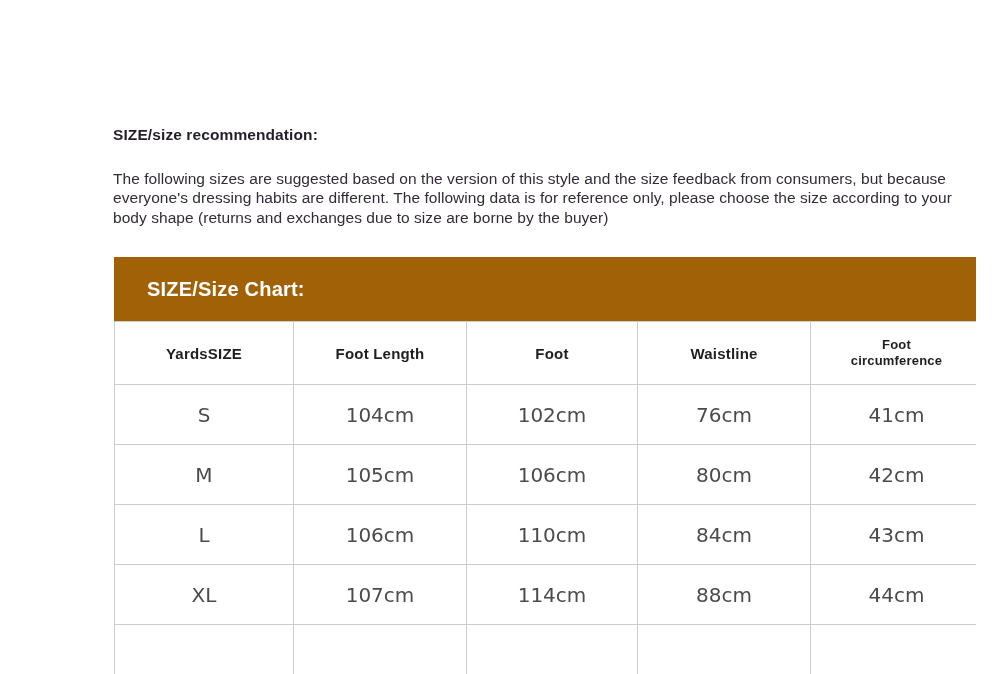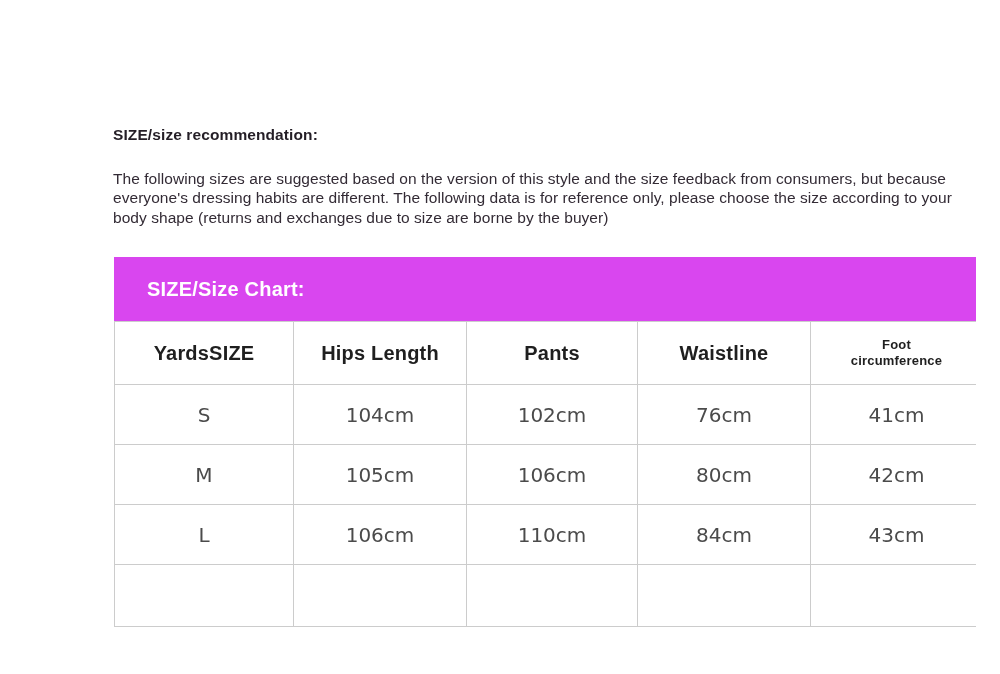--- a/index.html
+++ b/index.html
@@ -33,21 +33,21 @@
     line-height: 19.4px;
     color: #332b35;
     letter-spacing: 0.05px;
   }
   .banner {
     position: absolute;
     left: 66px;
     top: 209px;
     width: 867px;
     height: 64px;
-    background: #d946ef;
+    background: #a16207;
     display: flex;
     align-items: center;
     padding-left: 21px;
   }
   .banner-title {
     color: #ffffff;
     font-size: 20px;
     font-weight: bold;
     letter-spacing: 0.2px;
   }
@@ -61,21 +61,21 @@
   }
   .size-table th,
   .size-table td {
     border: 1px solid #cccccc;
     text-align: center;
     vertical-align: middle;
     overflow: hidden;
   }
   .size-table th {
     height: 63px;
-    font-size: 20px;
+    font-size: 15px;
     font-weight: bold;
     color: #1f1f1f;
     letter-spacing: 0.2px;
   }
   .size-table th.small-head {
     font-size: 13px;
   }
   .size-table th.small-head .wrap {
     display: inline-block;
     width: 96px;
@@ -110,22 +110,22 @@
     <colgroup>
       <col style="width:179px">
       <col style="width:173px">
       <col style="width:171px">
       <col style="width:173px">
       <col style="width:172px">
     </colgroup>
     <thead>
       <tr>
         <th>YardsSIZE</th>
-        <th>Hips Length</th>
-        <th>Pants</th>
+        <th>Foot Length</th>
+        <th>Foot</th>
         <th>Waistline</th>
         <th class="small-head">
           <span class="wrap">Foot circumference</span>
         </th>
       </tr>
     </thead>
     <tbody>
       <tr>
         <td>S</td>
         <td>104cm</td>
@@ -140,20 +140,27 @@
         <td>80cm</td>
         <td>42cm</td>
       </tr>
       <tr>
         <td>L</td>
         <td>106cm</td>
         <td>110cm</td>
         <td>84cm</td>
         <td>43cm</td>
       </tr>
+      <tr>
+        <td>XL</td>
+        <td>107cm</td>
+        <td>114cm</td>
+        <td>88cm</td>
+        <td>44cm</td>
+      </tr>
       <tr class="empty-row">
         <td></td>
         <td></td>
         <td></td>
         <td></td>
         <td></td>
       </tr>
     </tbody>
   </table>
 

